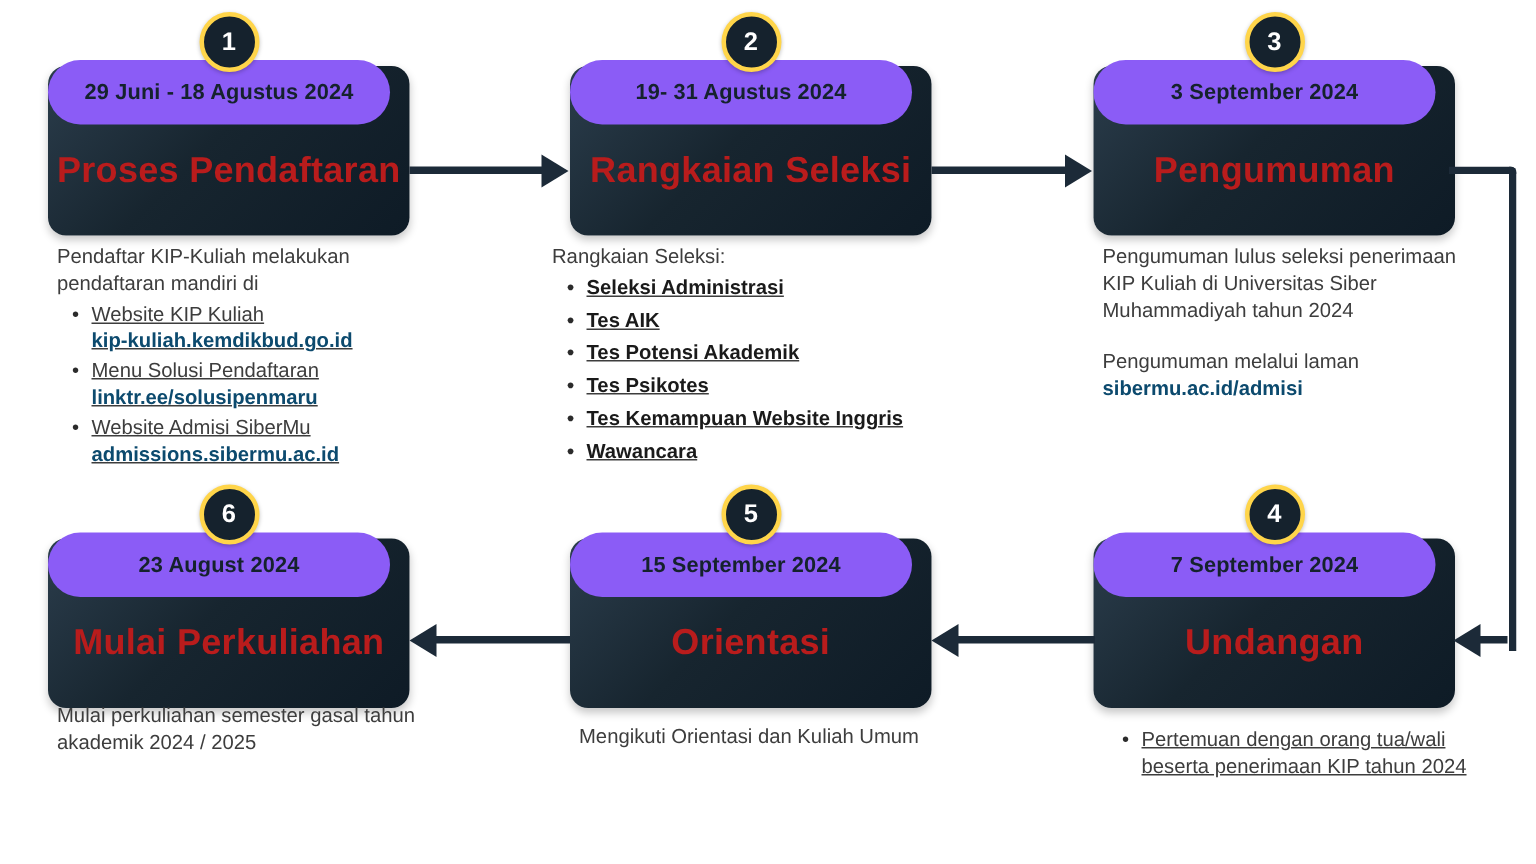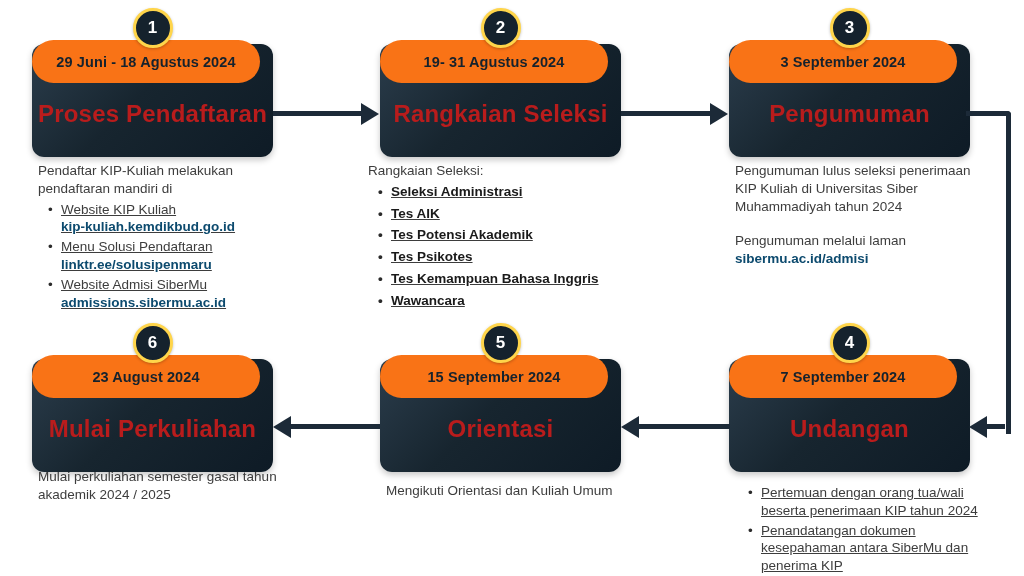--- a/index.html
+++ b/index.html
@@ -4,21 +4,21 @@
 <style>
   html,body{margin:0;padding:0;background:#ffffff;}
   body{font-family:"Liberation Sans","DejaVu Sans",sans-serif;}
   .canvas{position:relative;width:1024px;height:576px;background:#ffffff;overflow:hidden;}
 
   
   .card{position:absolute;width:241px;height:117px;}
   .card-body{position:absolute;left:0;right:0;top:4px;bottom:0;
     background:linear-gradient(135deg,#2b3d4c 0%,#17252f 45%,#0e1b26 100%);
     border-radius:12px;box-shadow:0 3px 6px rgba(0,0,0,.22);}
-  .pill{position:absolute;left:0;right:13px;top:0;height:43px;background:#f97316;
+  .pill{position:absolute;left:0;right:13px;top:0;height:43px;background:#8b5cf6;
     border-radius:22px;display:flex;align-items:center;justify-content:center;z-index:2;}
   .pill .date{font-size:14.5px;font-weight:bold;color:#15222d;letter-spacing:.1px;}
   .title{position:absolute;left:0;right:0;top:43px;bottom:12px;display:flex;
     align-items:center;justify-content:center;z-index:1;
     color:#b91c1c;font-size:24px;font-weight:bold;letter-spacing:.2px;}
   .badge{position:absolute;left:50%;top:-32px;transform:translateX(-50%);
     width:34px;height:34px;border-radius:50%;background:#15222d;border:3px solid #ffd54a;
     display:flex;align-items:center;justify-content:center;z-index:3;box-shadow:0 1px 3px rgba(0,0,0,.25);}
   .badge span{color:#ffffff;font-size:17px;font-weight:bold;}
 
@@ -147,34 +147,33 @@
     </ul>
   </div>
 
   <div class="desc" style="left:368px;top:162px;width:250px;">
     <p>Rangkaian Seleksi:</p>
     <ul class="b">
       <li>Seleksi Administrasi</li>
       <li>Tes AIK</li>
       <li>Tes Potensi Akademik</li>
       <li>Tes Psikotes</li>
-      <li>Tes Kemampuan Bahasa Inggris</li>
+      <li>Tes Kemampuan Website Inggris</li>
       <li>Wawancara</li>
     </ul>
   </div>
 
   <div class="desc" style="left:735px;top:162px;width:248px;">
     <p>Pengumuman lulus seleksi penerimaan KIP Kuliah di Universitas Siber Muhammadiyah tahun 2024</p>
     <p class="mt"><span>Pengumuman melalui laman</span><b class="lnk">sibermu.ac.id/admisi</b></p>
   </div>
 
   <div class="desc" style="left:738px;top:481px;width:240px;">
     <ul>
       <li>Pertemuan dengan orang tua/wali beserta penerimaan KIP tahun 2024</li>
-      <li>Penandatangan dokumen kesepahaman antara SiberMu dan penerima KIP</li>
     </ul>
   </div>
 
   <div class="desc" style="left:386px;top:482px;width:260px;">
     <p>Mengikuti Orientasi dan Kuliah Umum</p>
   </div>
 
   <div class="desc" style="left:38px;top:468px;width:252px;">
     <p>Mulai perkuliahan semester gasal tahun akademik 2024 / 2025</p>
   </div>

